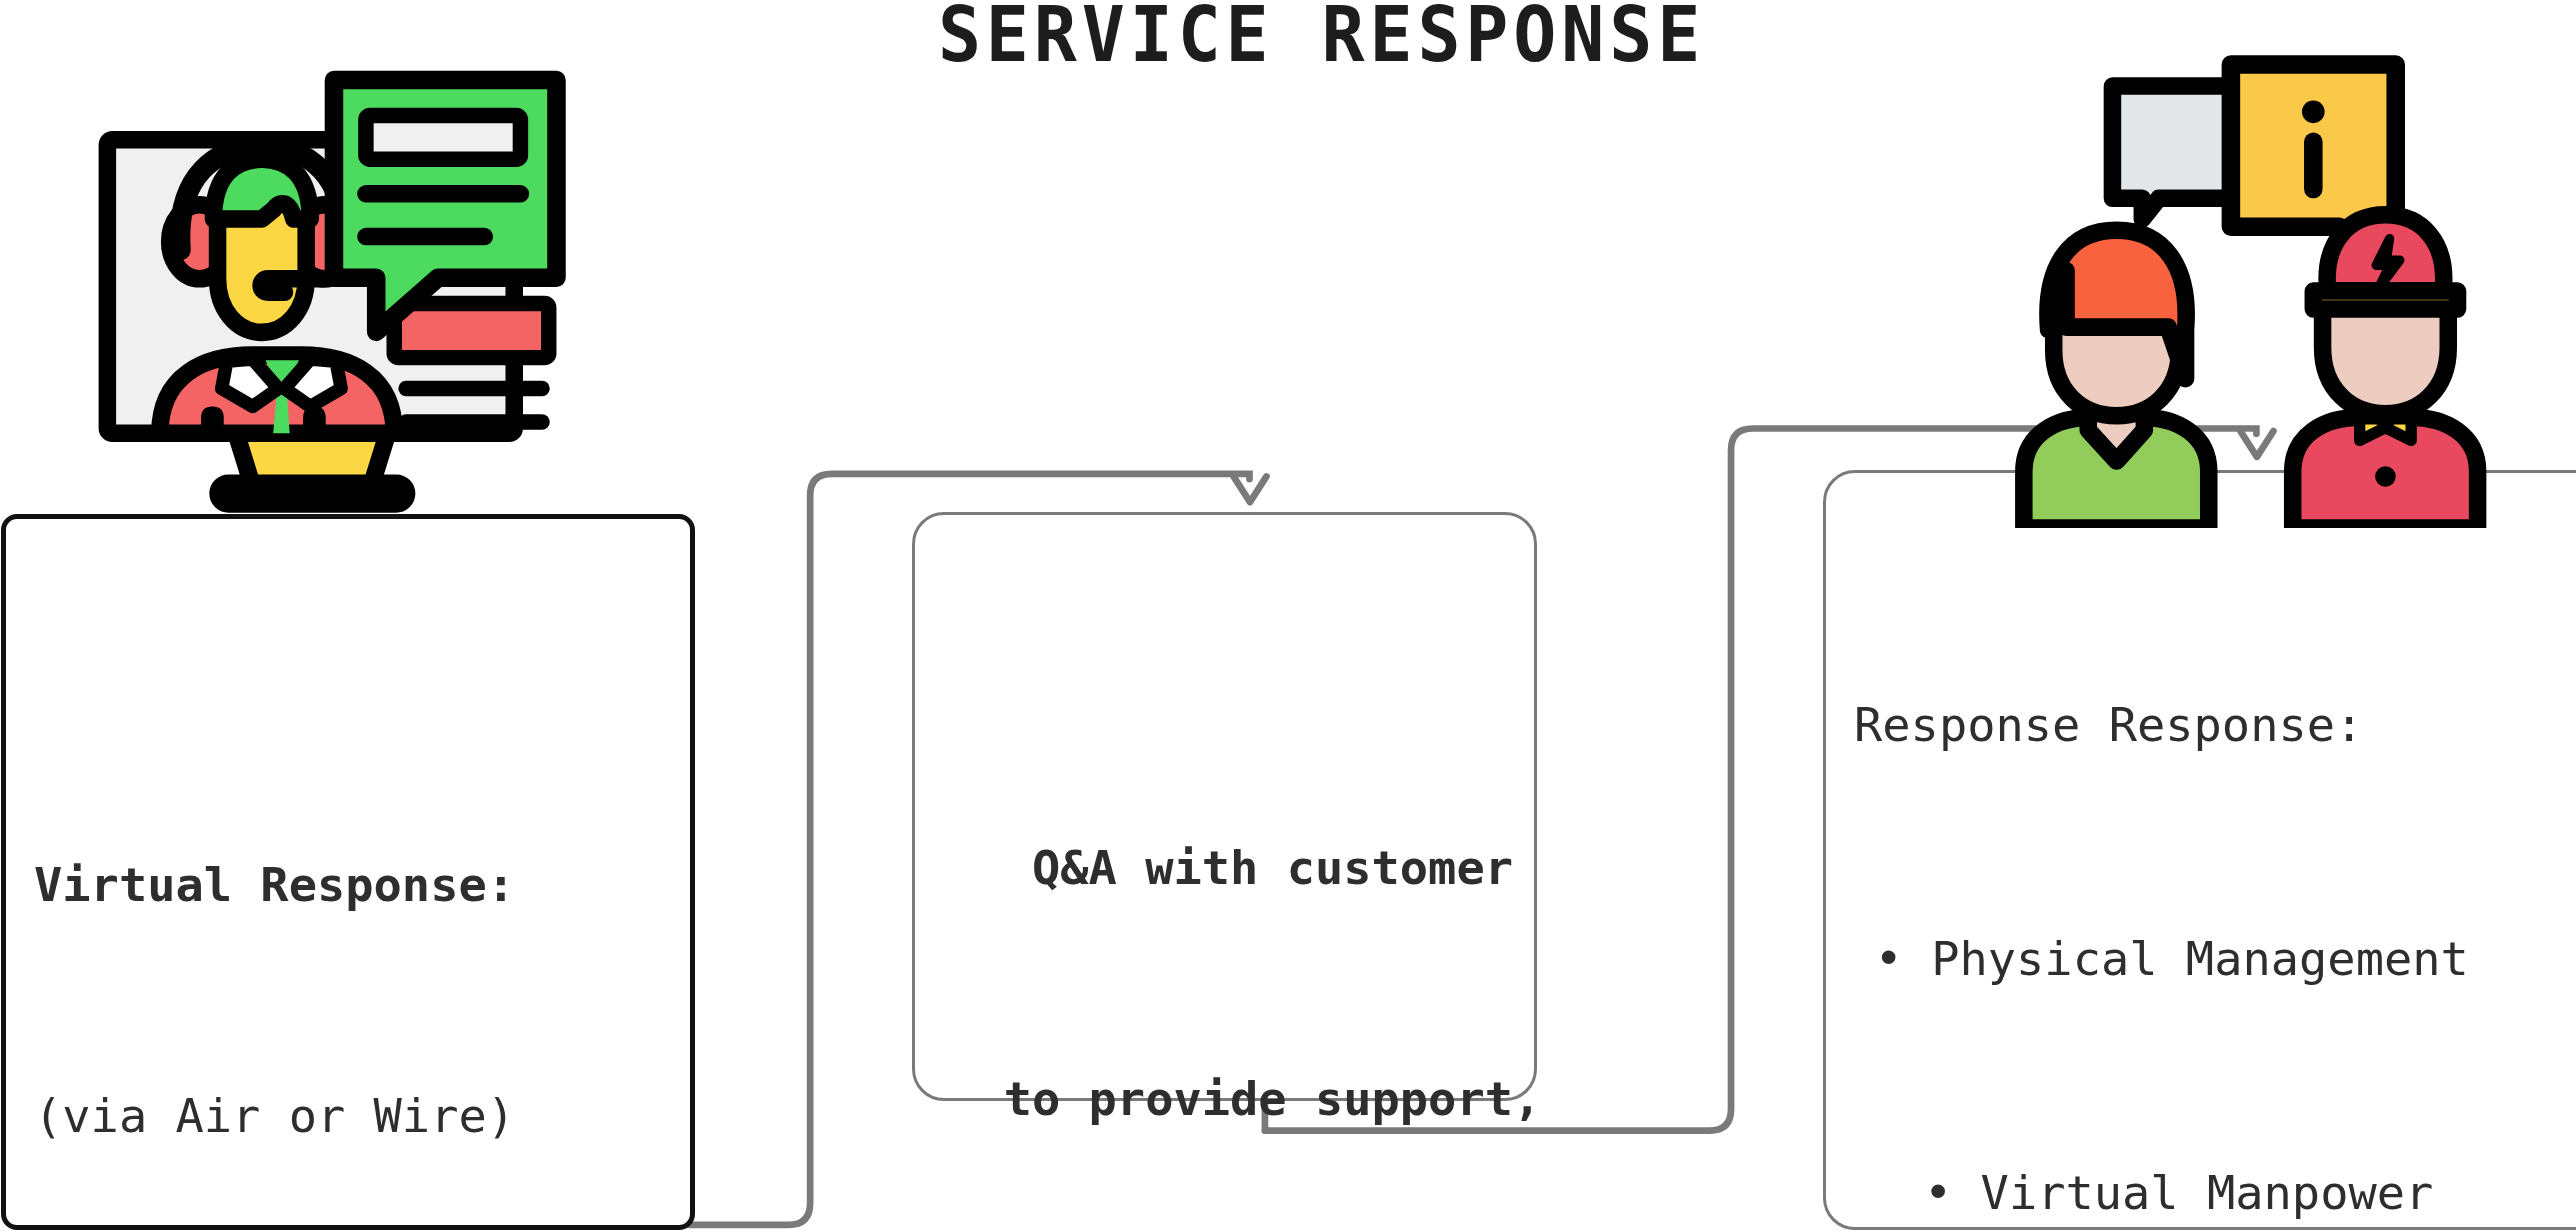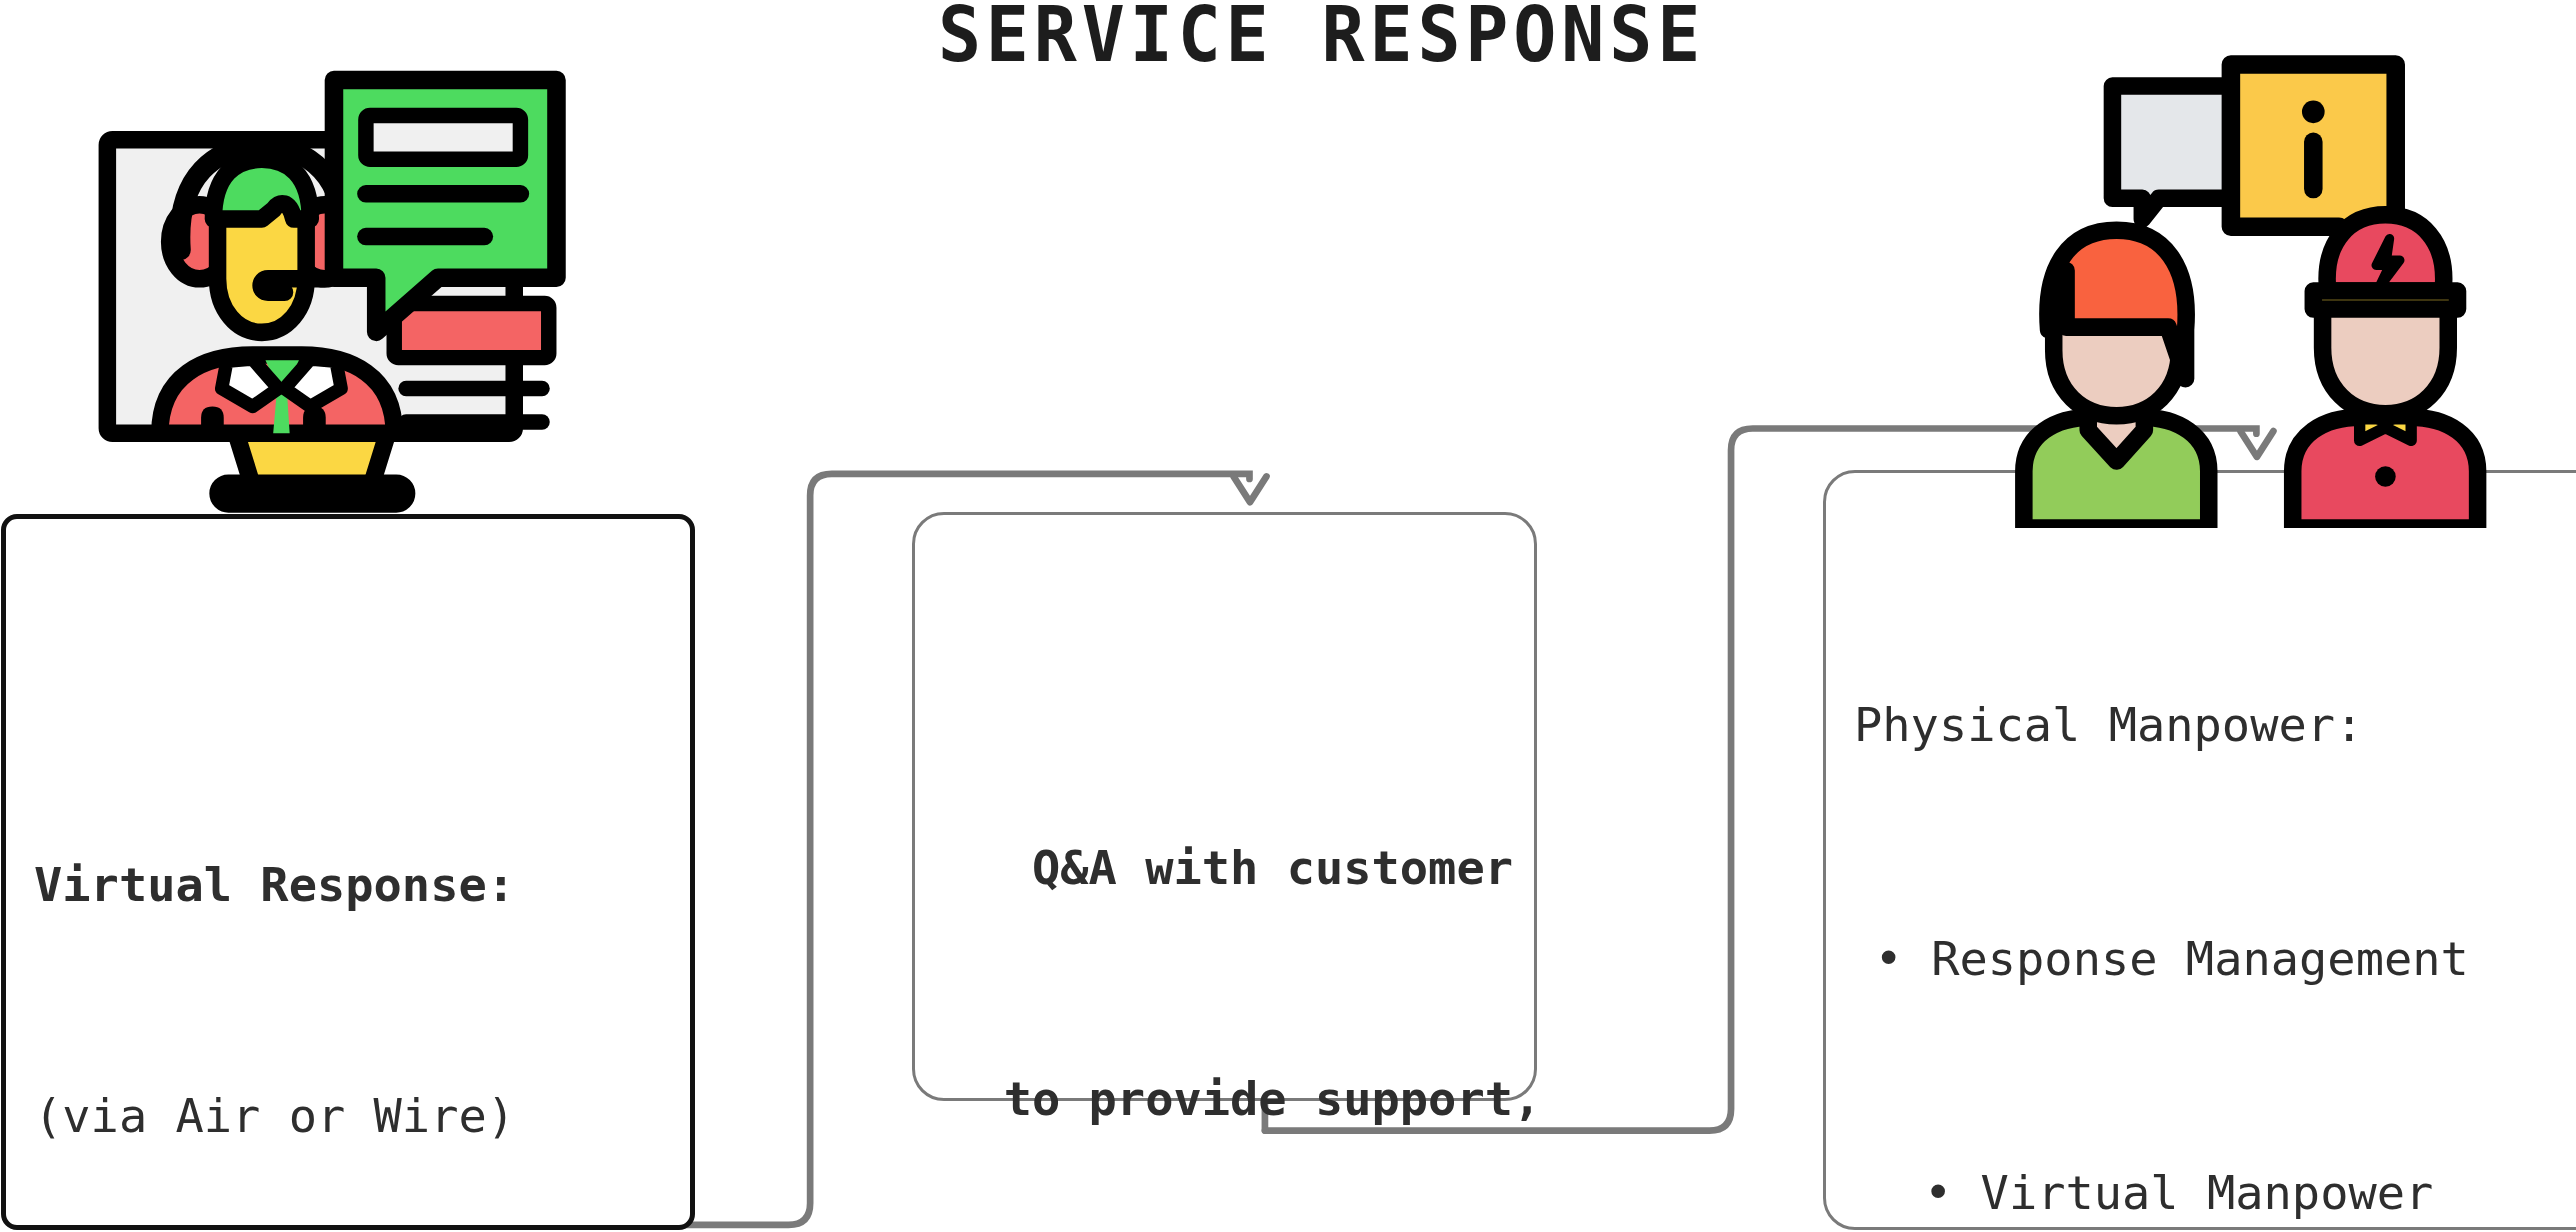--- a/index.html
+++ b/index.html
@@ -126,22 +126,22 @@
     <div class="txtblock mid-text">
       <span>Q&amp;A with customer</span>
       <span>to provide support,</span>
       
       
     </div>
   </div>
 
   <div class="box right">
     <div class="txtblock right-text">
-      <span class="hd">Physical Manpower:</span>
-      <span class="l1">• Response Management</span>
+      <span class="hd">Response Response:</span>
+      <span class="l1">• Physical Management</span>
       <span class="l2">• Virtual Manpower</span>
       
       
       
       
     </div>
   </div>
 
   <div class="icon-left">
     <svg viewBox="0 0 920 930" xmlns="http://www.w3.org/2000/svg">

